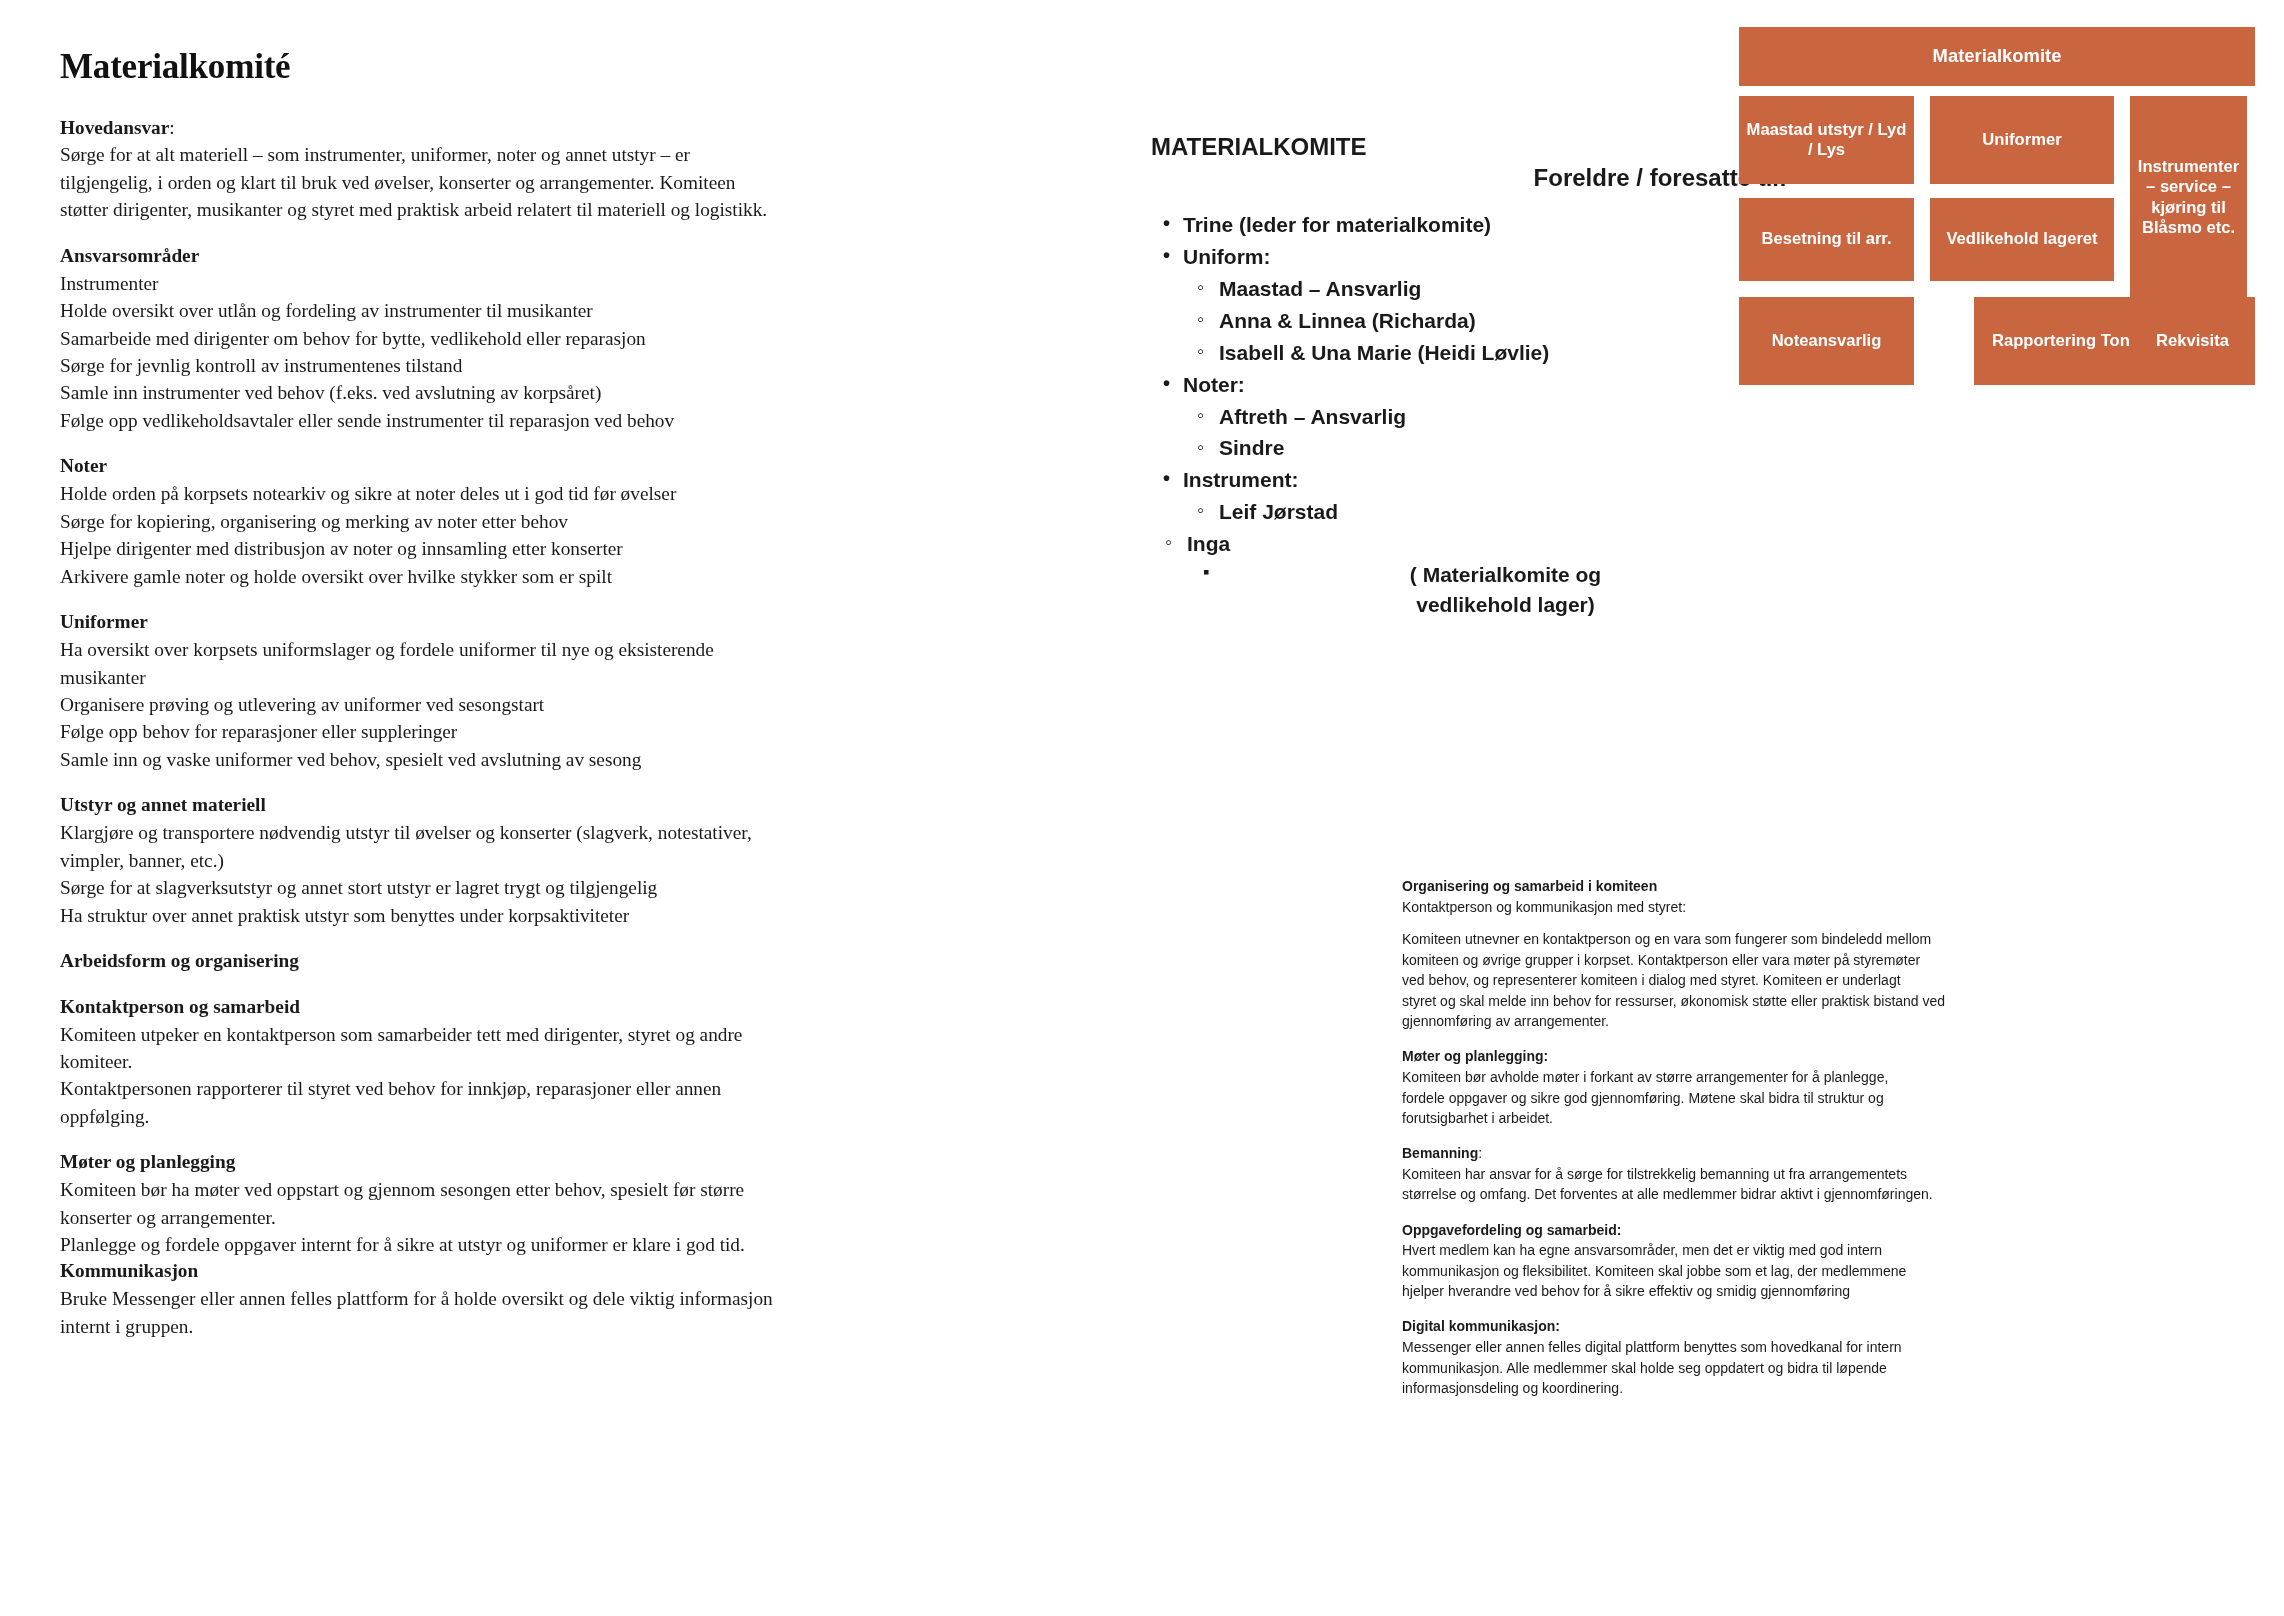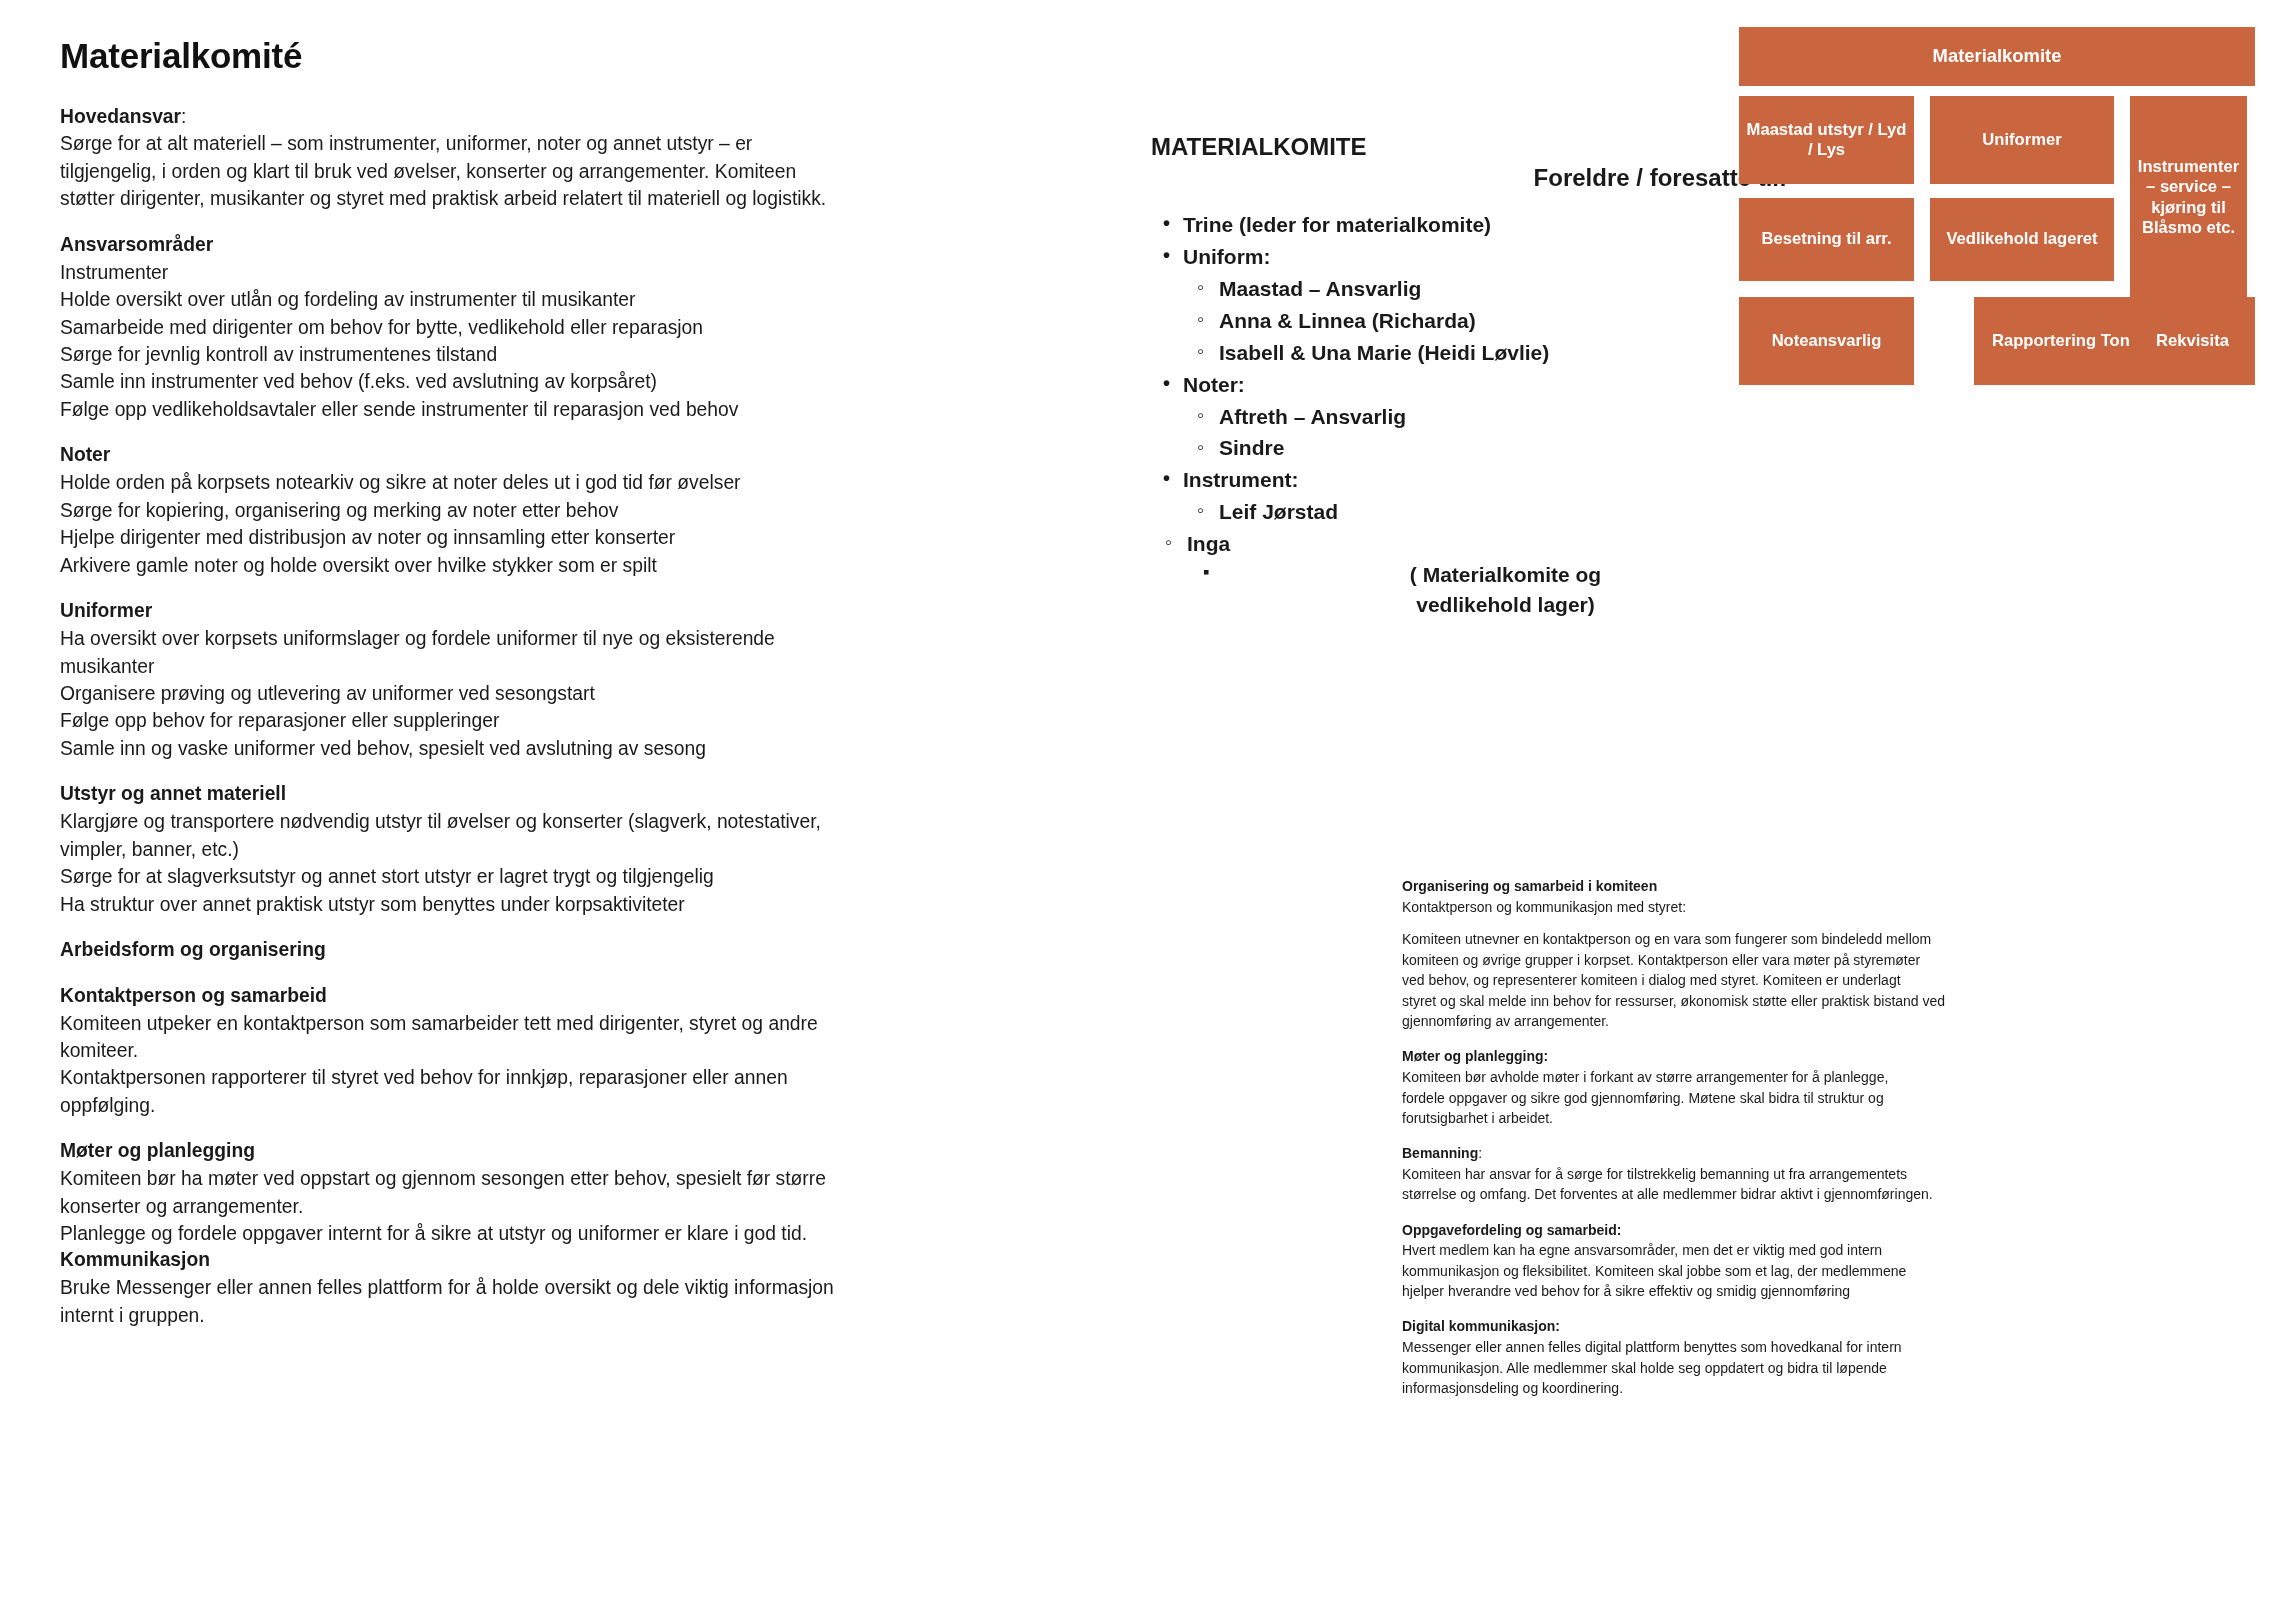--- a/index.html
+++ b/index.html
@@ -17,22 +17,23 @@
   }
   .page {
     position: absolute;
     inset: 0;
   }
 
   
   #left-column {
     position: absolute;
     left: 60px;
-    top: 36px;
+    top: 47px;
     width: 1069px;
+    font-family: Liberation Serif, serif;
   }
   #doc-title {
     font-size: 35px;
     font-weight: bold;
     letter-spacing: -0.2px;
     margin: 0 0 27px 0;
     color: #111;
   }
   .sec {
     margin-bottom: 19.3px;

